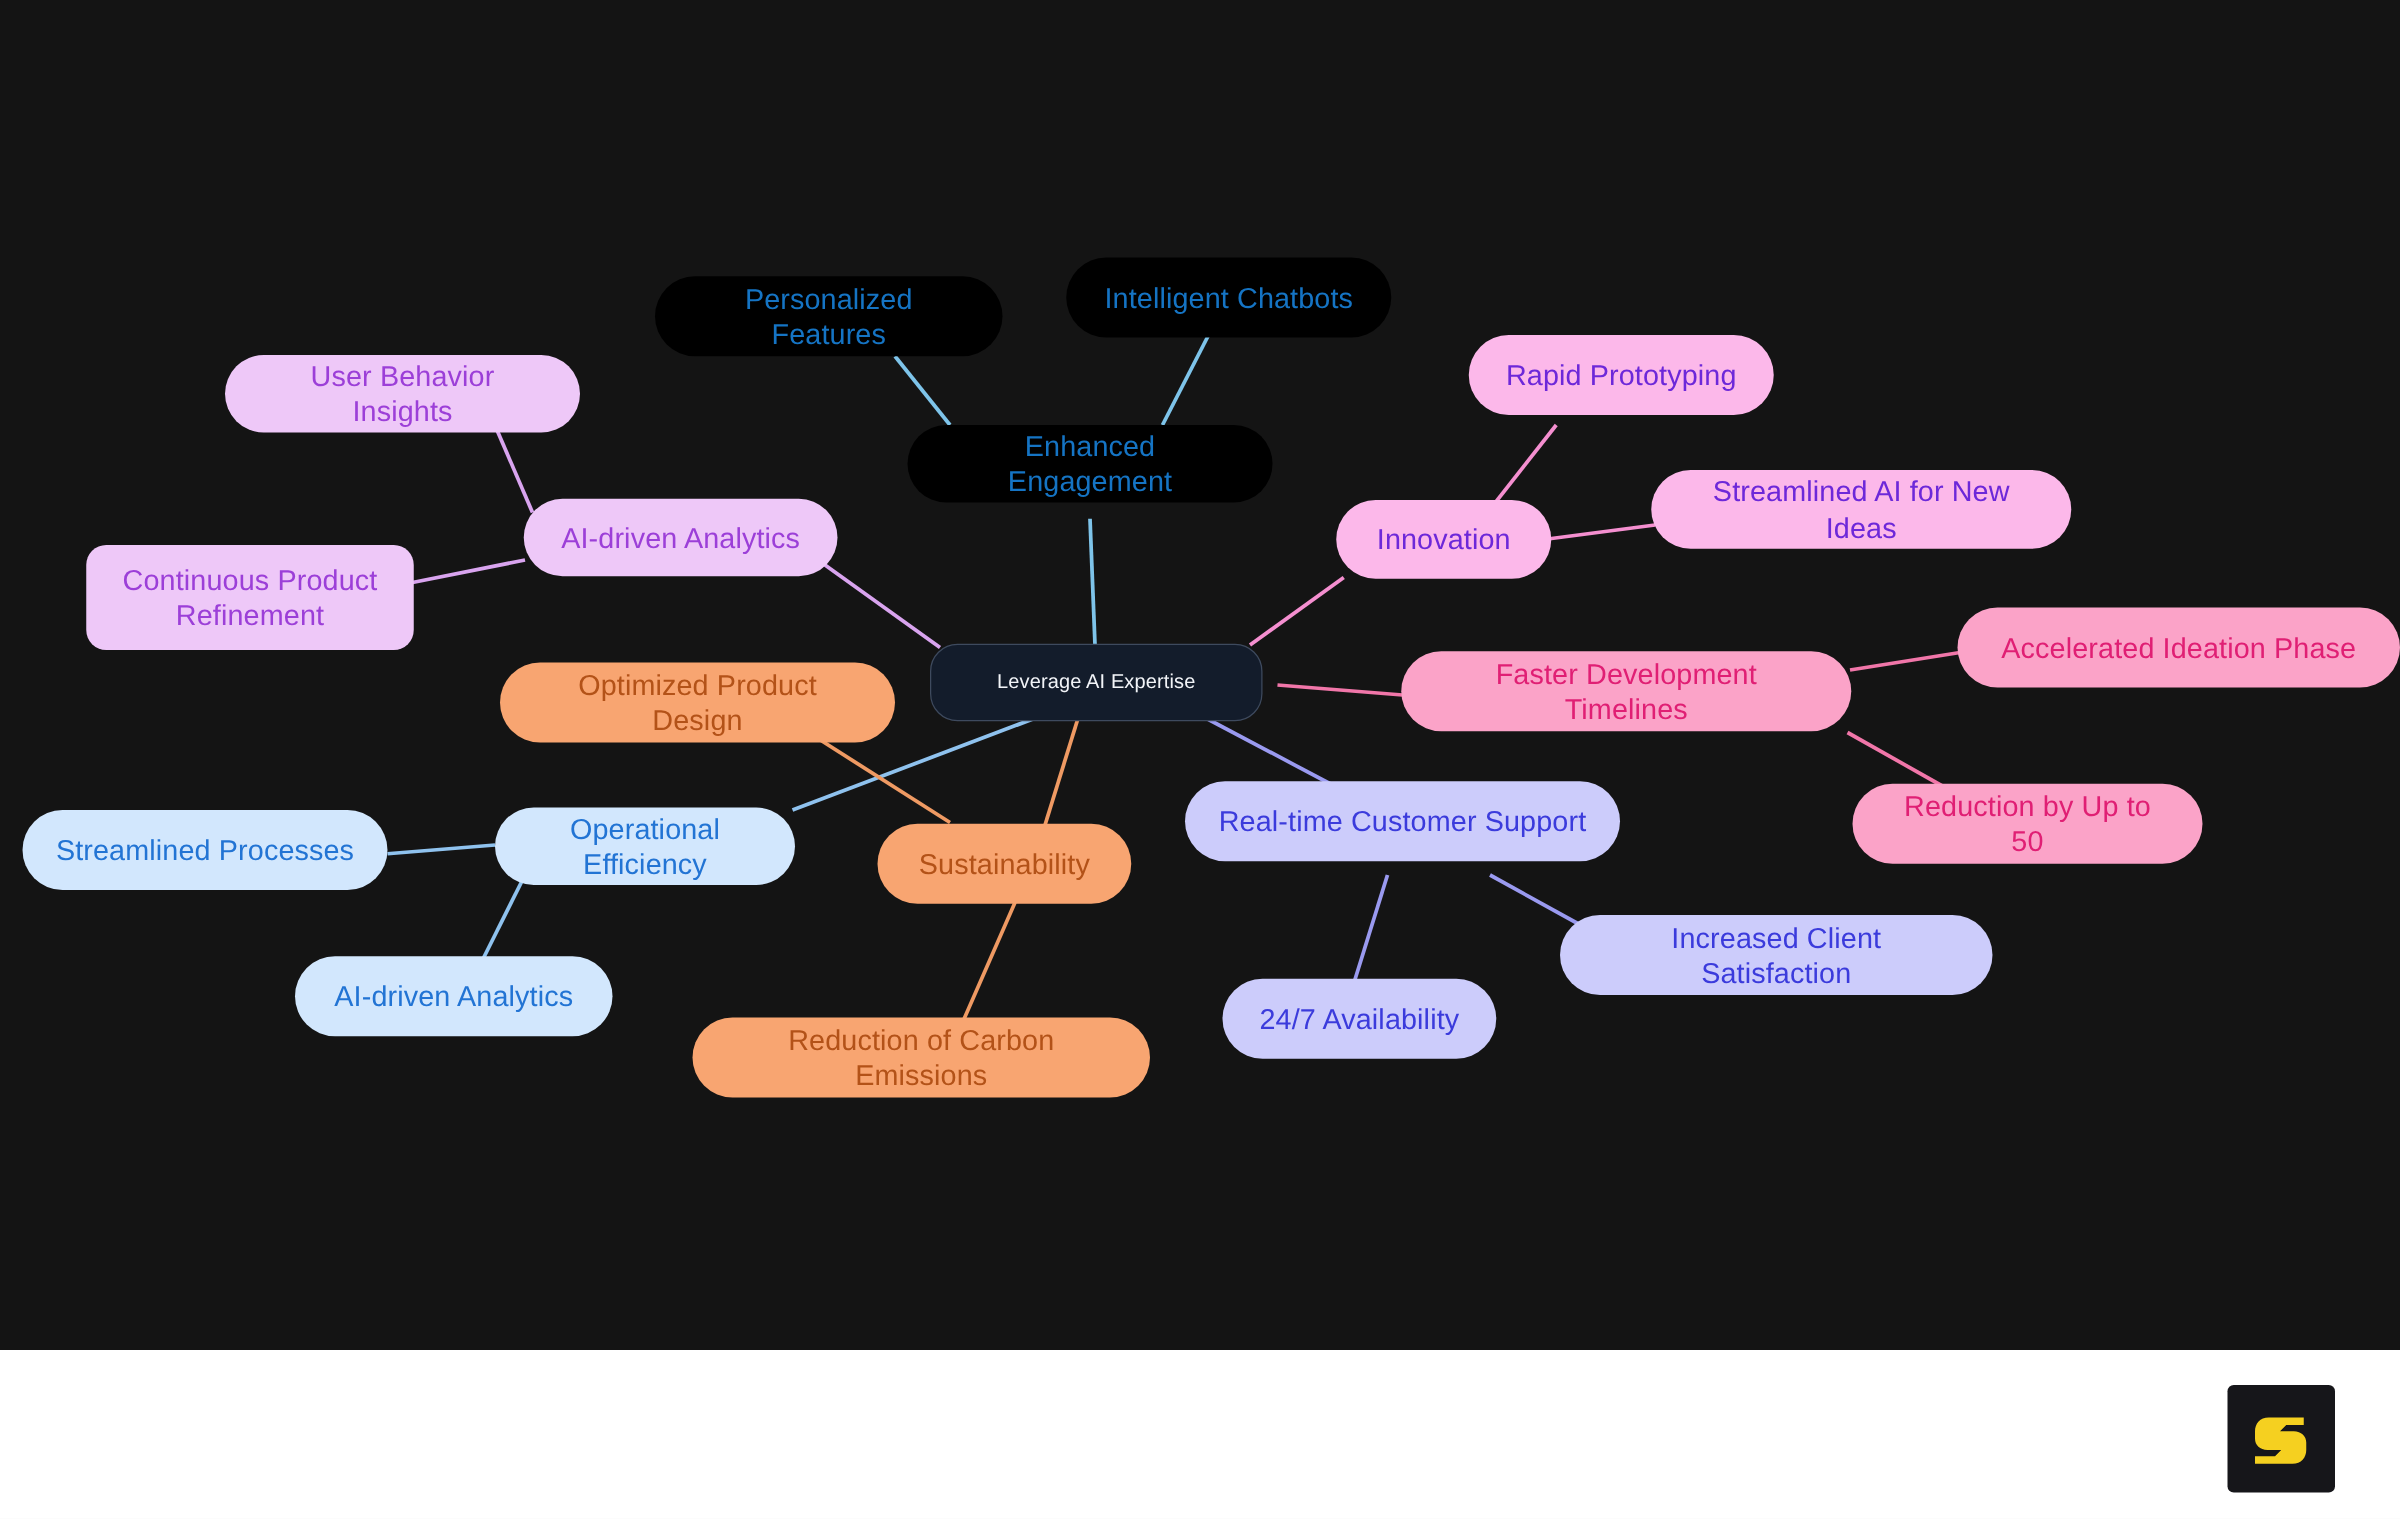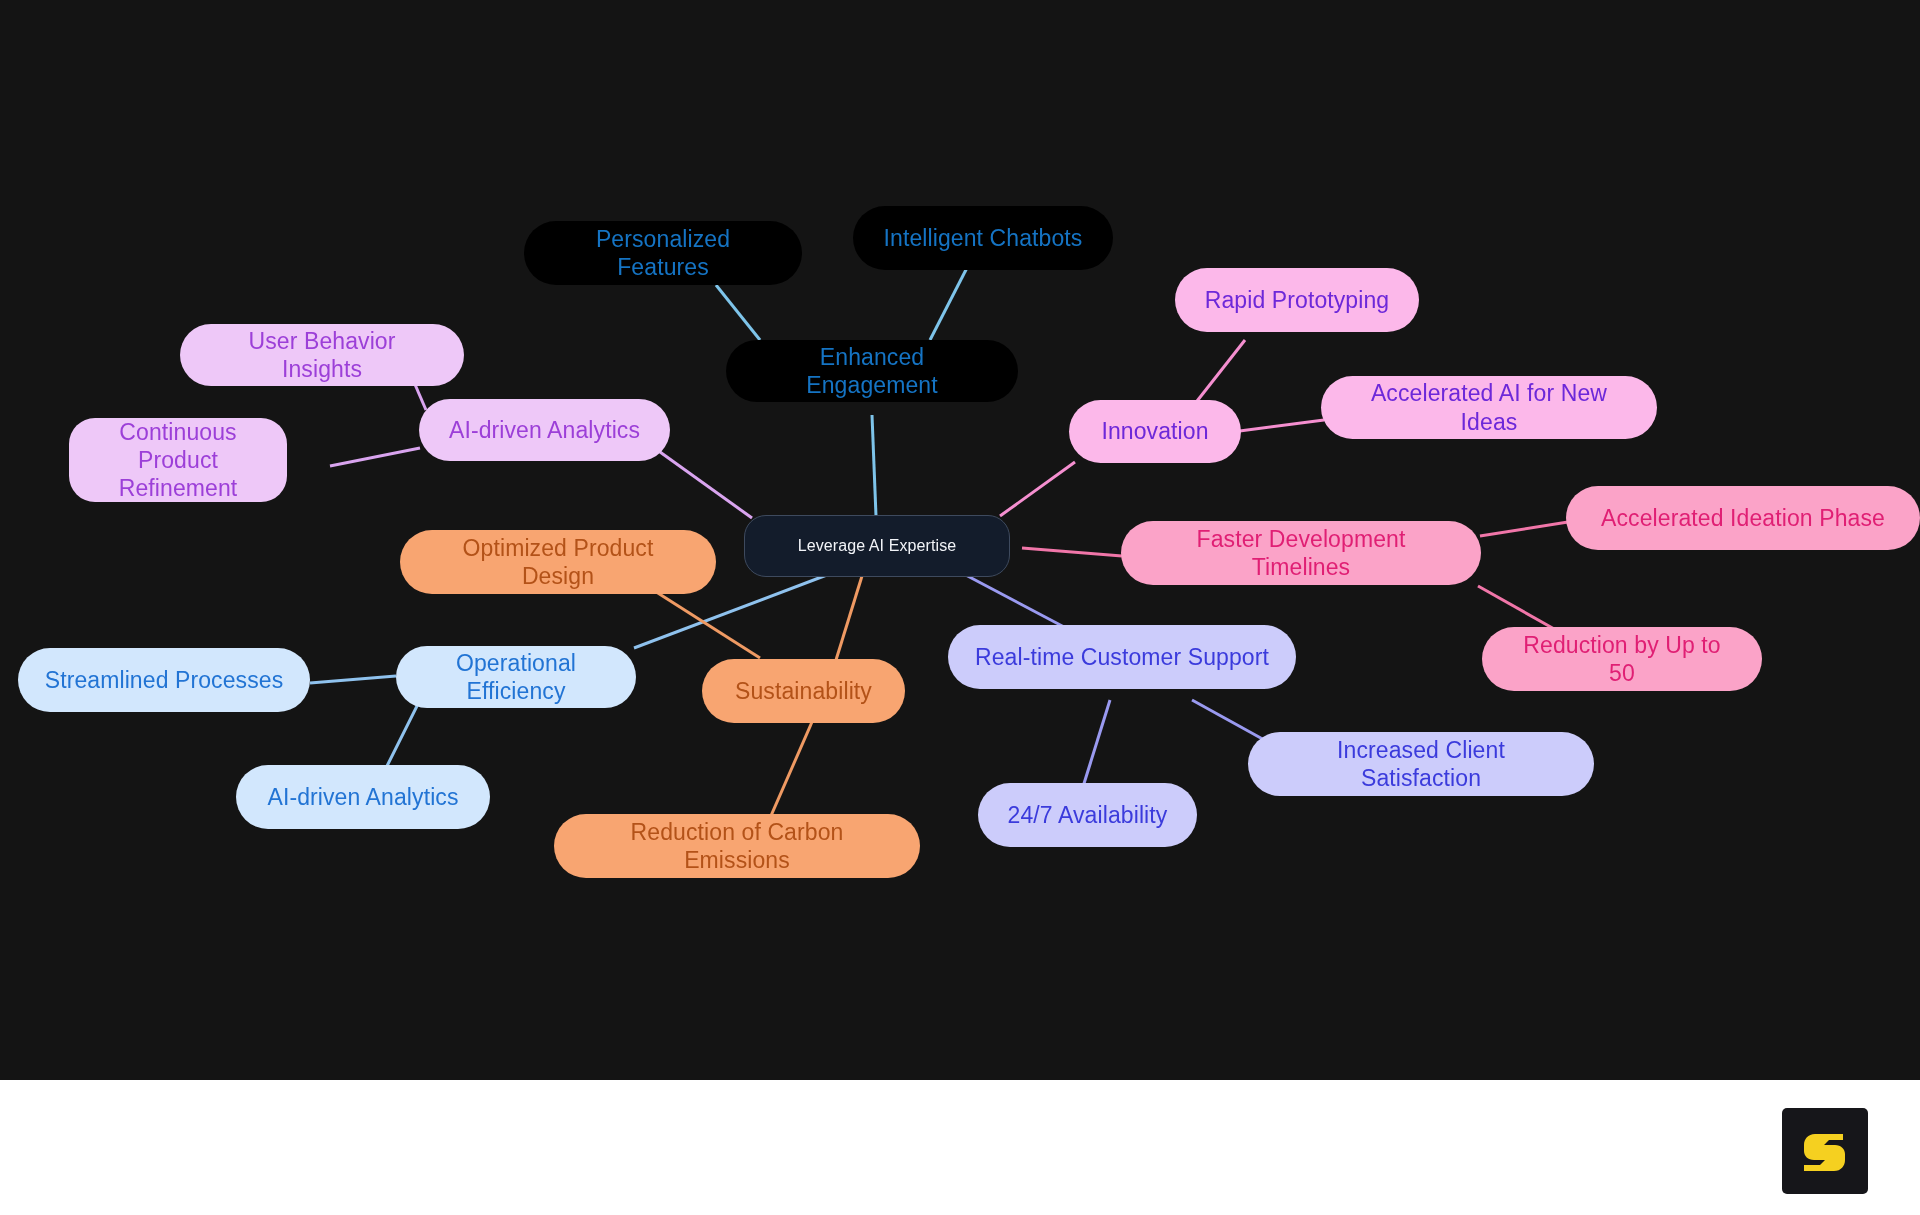--- a/index.html
+++ b/index.html
@@ -133,27 +133,27 @@
     <path d="M 1192 700 L 1268 742" stroke="#9a9af0" stroke-width="3" fill="none"></path>
   </svg>
 
   <div class="node root" style="left:744px; top:515px; width:266px; height:62px;">Leverage AI Expertise</div>
 
   <div class="node blue" style="left:726px; top:340px; width:292px; height:62px;">Enhanced Engagement</div>
   <div class="node blue" style="left:853px; top:206px; width:260px; height:64px;">Intelligent Chatbots</div>
   <div class="node blue" style="left:524px; top:221px; width:278px; height:64px;">Personalized Features</div>
 
   <div class="node violet" style="left:419px; top:399px; width:251px; height:62px;">AI-driven Analytics</div>
-  <div class="node violet" style="left:180px; top:284px; width:284px; height:62px;margin-top:40px;">User Behavior Insights</div>
-  <div class="node violet" style="left:69px; top:418px; width:218px; height:84px; border-radius:26px;">Continuous Product
+  <div class="node violet" style="left:180px; top:284px; width:284px; height:62px;">User Behavior Insights</div>
+  <div class="node violet" style="left:69px; top:436px; width:262px; height:84px; border-radius:16px;">Continuous Product
 Refinement</div>
 
   <div class="node pink" style="left:1069px; top:400px; width:172px; height:63px;">Innovation</div>
   <div class="node pink" style="left:1175px; top:268px; width:244px; height:64px;">Rapid Prototyping</div>
-  <div class="node pink" style="left:1321px; top:376px; width:336px; height:63px;">Accelerated AI for New Ideas</div>
+  <div class="node pink" style="left:1321px; top:376px; width:336px; height:63px;">Streamlined AI for New Ideas</div>
 
   <div class="node pink-deep" style="left:1121px; top:521px; width:360px; height:64px;">Faster Development Timelines</div>
   <div class="node pink-deep" style="left:1566px; top:486px; width:354px; height:64px;">Accelerated Ideation Phase</div>
   <div class="node pink-deep" style="left:1482px; top:627px; width:280px; height:64px;">Reduction by Up to 50</div>
 
   <div class="node blue-pale" style="left:396px; top:646px; width:240px; height:62px;">Operational Efficiency</div>
   <div class="node blue-pale" style="left:18px; top:648px; width:292px; height:64px;text-align:center;">Streamlined Processes</div>
   <div class="node blue-pale" style="left:236px; top:765px; width:254px; height:64px;">AI-driven Analytics</div>
 
   <div class="node orange" style="left:400px; top:530px; width:316px; height:64px;">Optimized Product Design</div>

